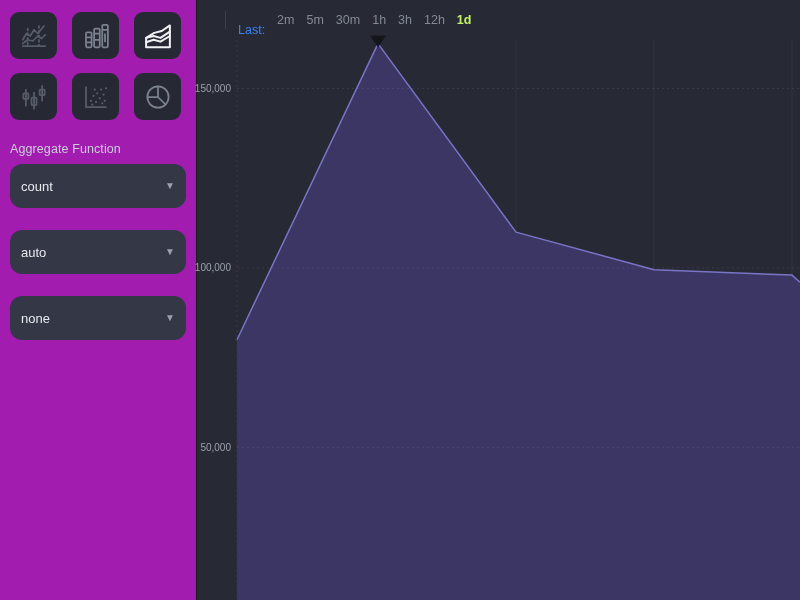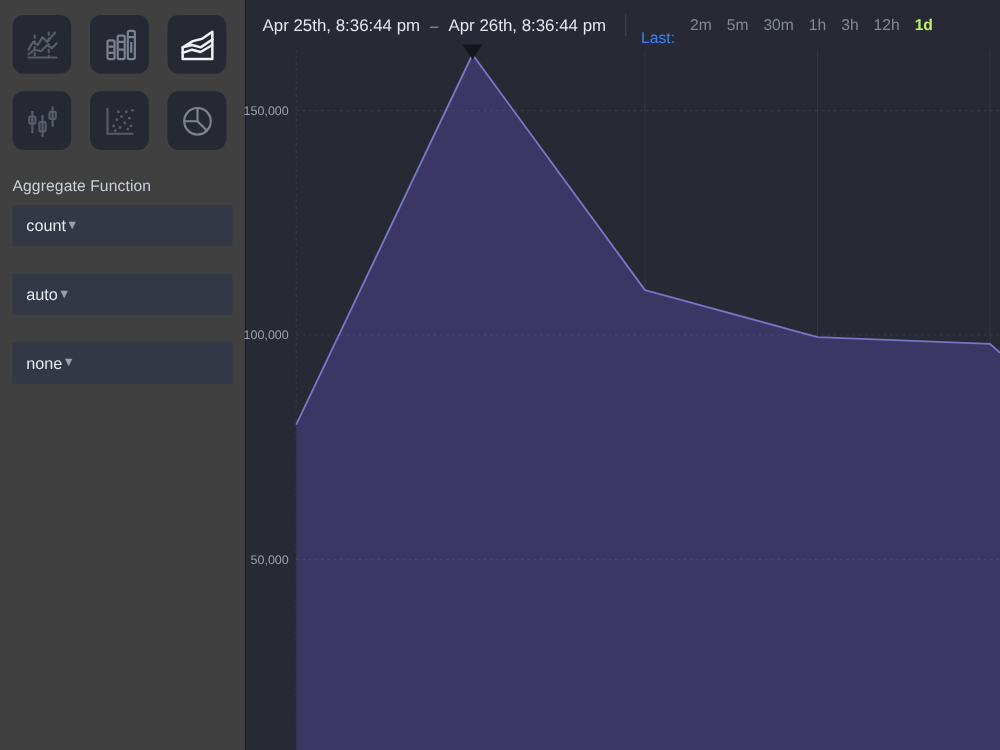--- a/index.html
+++ b/index.html
@@ -8,21 +8,21 @@
     width:800px; height:600px; overflow:hidden;
     background:#272a34;
     font-family:"Liberation Sans", sans-serif;
     display:flex;
     -webkit-font-smoothing:antialiased;
   }
 
   
   .sidebar {
     width:197px; min-width:197px; height:600px;
-    background:#404040;
+    background:#a21caf;
     border-right:1px solid #181a21;
     padding:12px 10px 0 10px;
   }
   .icon-grid {
     display:grid;
     grid-template-columns:repeat(3, 47px);
     grid-auto-rows:47px;
     gap:14px 15px;
   }
   .tile {
@@ -34,24 +34,24 @@
   .tile.bright { color:#7b8290; }
   .tile.selected { color:#f0f2f6; }
   .tile svg { width:30px; height:30px; display:block; }
 
   .control { margin-top:22px; }
   .control .lbl {
     font-size:12.5px; color:#c9ced7; letter-spacing:.1px;
   }
   .select {
     margin-top:8px;
-    width:176px; height:33px;
+    width:176px; height:44px;
     background:#343746;
-    border-radius:0;
-    display:flex; align-items:center; 
+    border-radius:12px;
+    display:flex; align-items:center; justify-content:space-between;
     padding:0 11px;
     color:#e7e9ee; font-size:13px;
     cursor:pointer;
   }
   .select .caret { color:#99a0ac; font-size:10px; line-height:1; }
 
   
   .main { flex:1; display:flex; flex-direction:column; position:relative; }
   .topbar {
     height:40px; min-height:40px;
@@ -174,25 +174,20 @@
   <div class="control">
     <div class="select">
       <span>none</span>
       <span class="caret">▼</span>
     </div>
   </div>
 </aside>
 
 <div class="main">
   <div class="topbar">
-    <div class="range-group">
-      <span>Apr 25th, 8:36:44 pm</span>
-      <span class="range-sep">–</span>
-      <span>Apr 26th, 8:36:44 pm</span>
-    </div>
     <div class="vdivider"></div>
     <span class="last-label">Last:</span>
     <div class="ranges">
       <span class="rng">2m</span>
       <span class="rng">5m</span>
       <span class="rng">30m</span>
       <span class="rng">1h</span>
       <span class="rng">3h</span>
       <span class="rng">12h</span>
       <span class="rng selected">1d</span>

